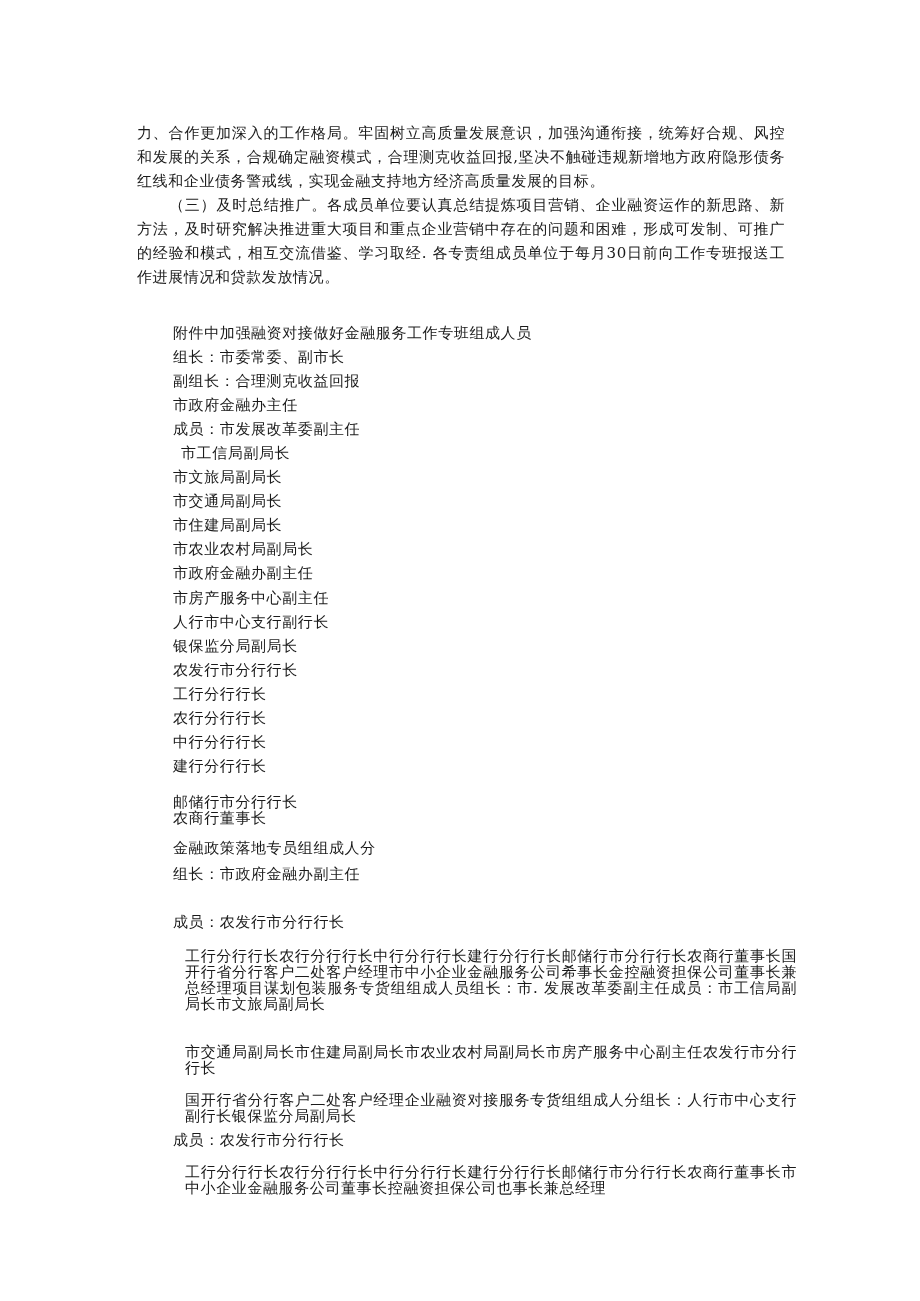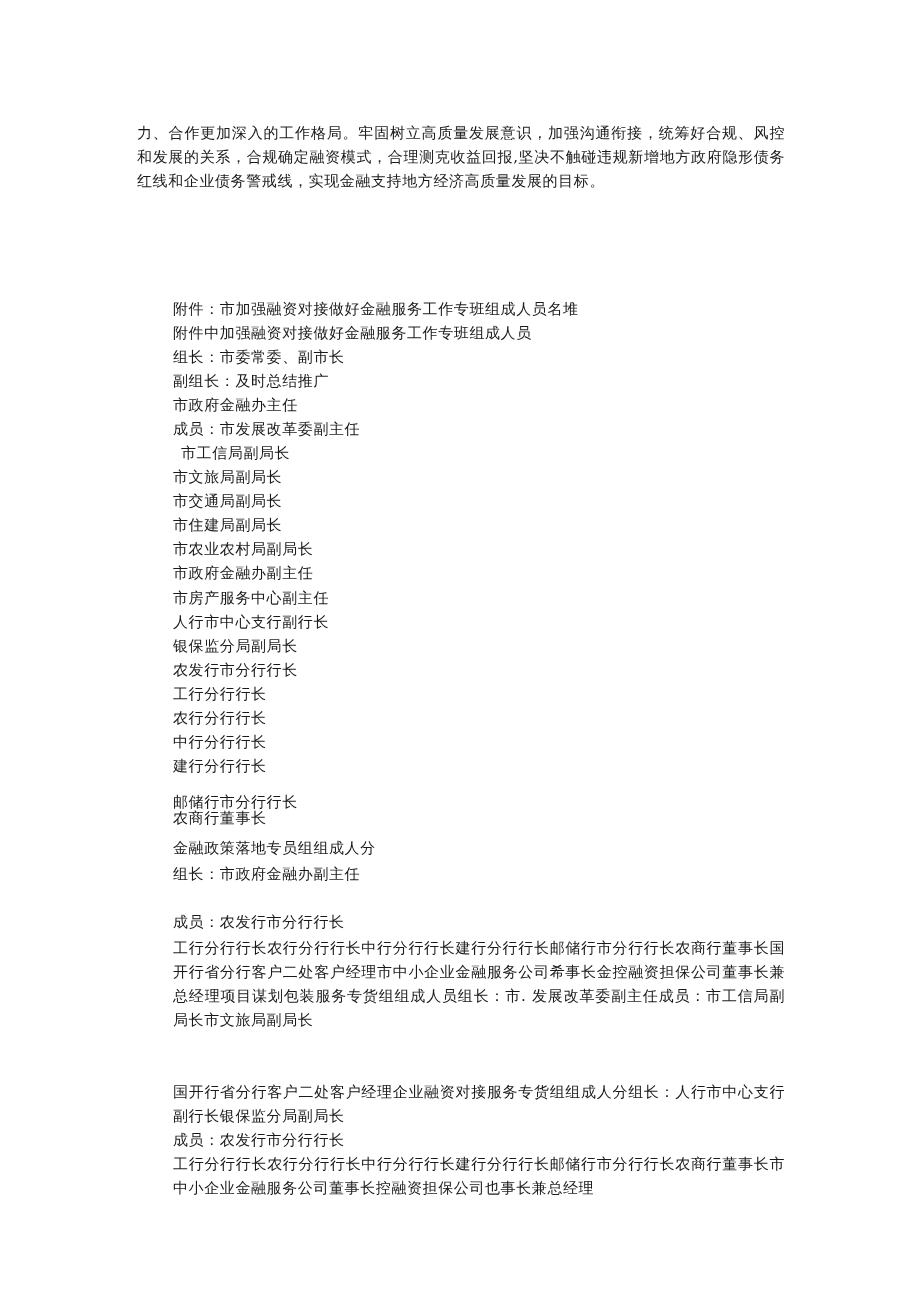--- a/index.html
+++ b/index.html
@@ -15,35 +15,35 @@
     line-height: 24px; text-align: justify; letter-spacing: 0.6px;
     margin: 0;
   }
   .para.indent { text-indent: 32px; }
   .line {
     position: absolute; left: 173px; white-space: nowrap;
     line-height: 24px; letter-spacing: 0.6px; margin: 0;
   }
   .block {
     position: absolute; left: 173px; width: 612px;
-    line-height: 24px; letter-spacing: 0.6px; text-align: justify; margin: 0;
+    line-height: 16px; letter-spacing: 0.6px; text-align: justify; margin: 12px;
   }
 </style>
 </head>
 <body>
 
 <div class="page">
 
   <p class="para" style="top:105px;">力、合作更加深入的工作格局。牢固树立高质量发展意识，加强沟通衔接，统筹好合规、风控和发展的关系，合规确定融资模式，合理测克收益回报,坚决不触碰违规新增地方政府隐形债务红线和企业债务警戒线，实现金融支持地方经济高质量发展的目标。</p>
+  <p class="para indent" style="top:177px;">（三）及时总结推广。各成员单位要认真总结提炼项目营销、企业融资运作的新思路、新方法，及时研究解决推进重大项目和重点企业营销中存在的问题和困难，形成可发制、可推广的经验和模式，相互交流借鉴、学习取经. 各专责组成员单位于每月30日前向工作专班报送工作进展情况和贷款发放情况。</p>
 
-  <p class="line" style="top:281px;">附件：市加强融资对接做好金融服务工作专班组成人员名堆</p>
   <p class="line" style="top:305px;">附件中加强融资对接做好金融服务工作专班组成人员</p>
 
   <p class="line" style="top:329px;">组长：市委常委、副市长</p>
-  <p class="line" style="top:353px;">副组长：及时总结推广</p>
+  <p class="line" style="top:353px;">副组长：合理测克收益回报</p>
   <p class="line" style="top:377px;text-align:right;">市政府金融办主任</p>
   <p class="line" style="top:401px;">成员：市发展改革委副主任</p>
   <p class="line" style="top:425px;margin-left:8px;">市工信局副局长</p>
   <p class="line" style="top:449px;">市文旅局副局长</p>
   <p class="line" style="top:473px;">市交通局副局长</p>
   <p class="line" style="top:497px;">市住建局副局长</p>
   <p class="line" style="top:521px;">市农业农村局副局长</p>
   <p class="line" style="top:545px;text-align:right;">市政府金融办副主任</p>
   <p class="line" style="top:570px;">市房产服务中心副主任</p>
   <p class="line" style="top:594px;">人行市中心支行副行长</p>
@@ -54,17 +54,18 @@
   <p class="line" style="top:714px;">中行分行行长</p>
   <p class="line" style="top:738px;">建行分行行长</p>
   <p class="line" style="top:762px;margin-top:12px;">邮储行市分行行长</p>
   <p class="line" style="top:790px;">农商行董事长</p>
 
   <p class="line" style="top:820px;">金融政策落地专员组组成人分</p>
   <p class="line" style="top:846px;">组长：市政府金融办副主任</p>
   <p class="line" style="top:894px;">成员：农发行市分行行长</p>
 
   <p class="block" style="top:920px;">工行分行行长农行分行行长中行分行行长建行分行行长邮储行市分行行长农商行董事长国开行省分行客户二处客户经理市中小企业金融服务公司希事长金控融资担保公司董事长兼总经理项目谋划包装服务专货组组成人员组长：市. 发展改革委副主任成员：市工信局副局长市文旅局副局长</p>
+  <p class="block" style="top:1016px;">市交通局副局长市住建局副局长市农业农村局副局长市房产服务中心副主任农发行市分行行长</p>
   <p class="block" style="top:1064px;">国开行省分行客户二处客户经理企业融资对接服务专货组组成人分组长：人行市中心支行副行长银保监分局副局长</p>
   <p class="line" style="top:1112px;">成员：农发行市分行行长</p>
   <p class="block" style="top:1136px;">工行分行行长农行分行行长中行分行行长建行分行行长邮储行市分行行长农商行董事长市中小企业金融服务公司董事长控融资担保公司也事长兼总经理</p>
 
 </div>
 
 </body></html>

